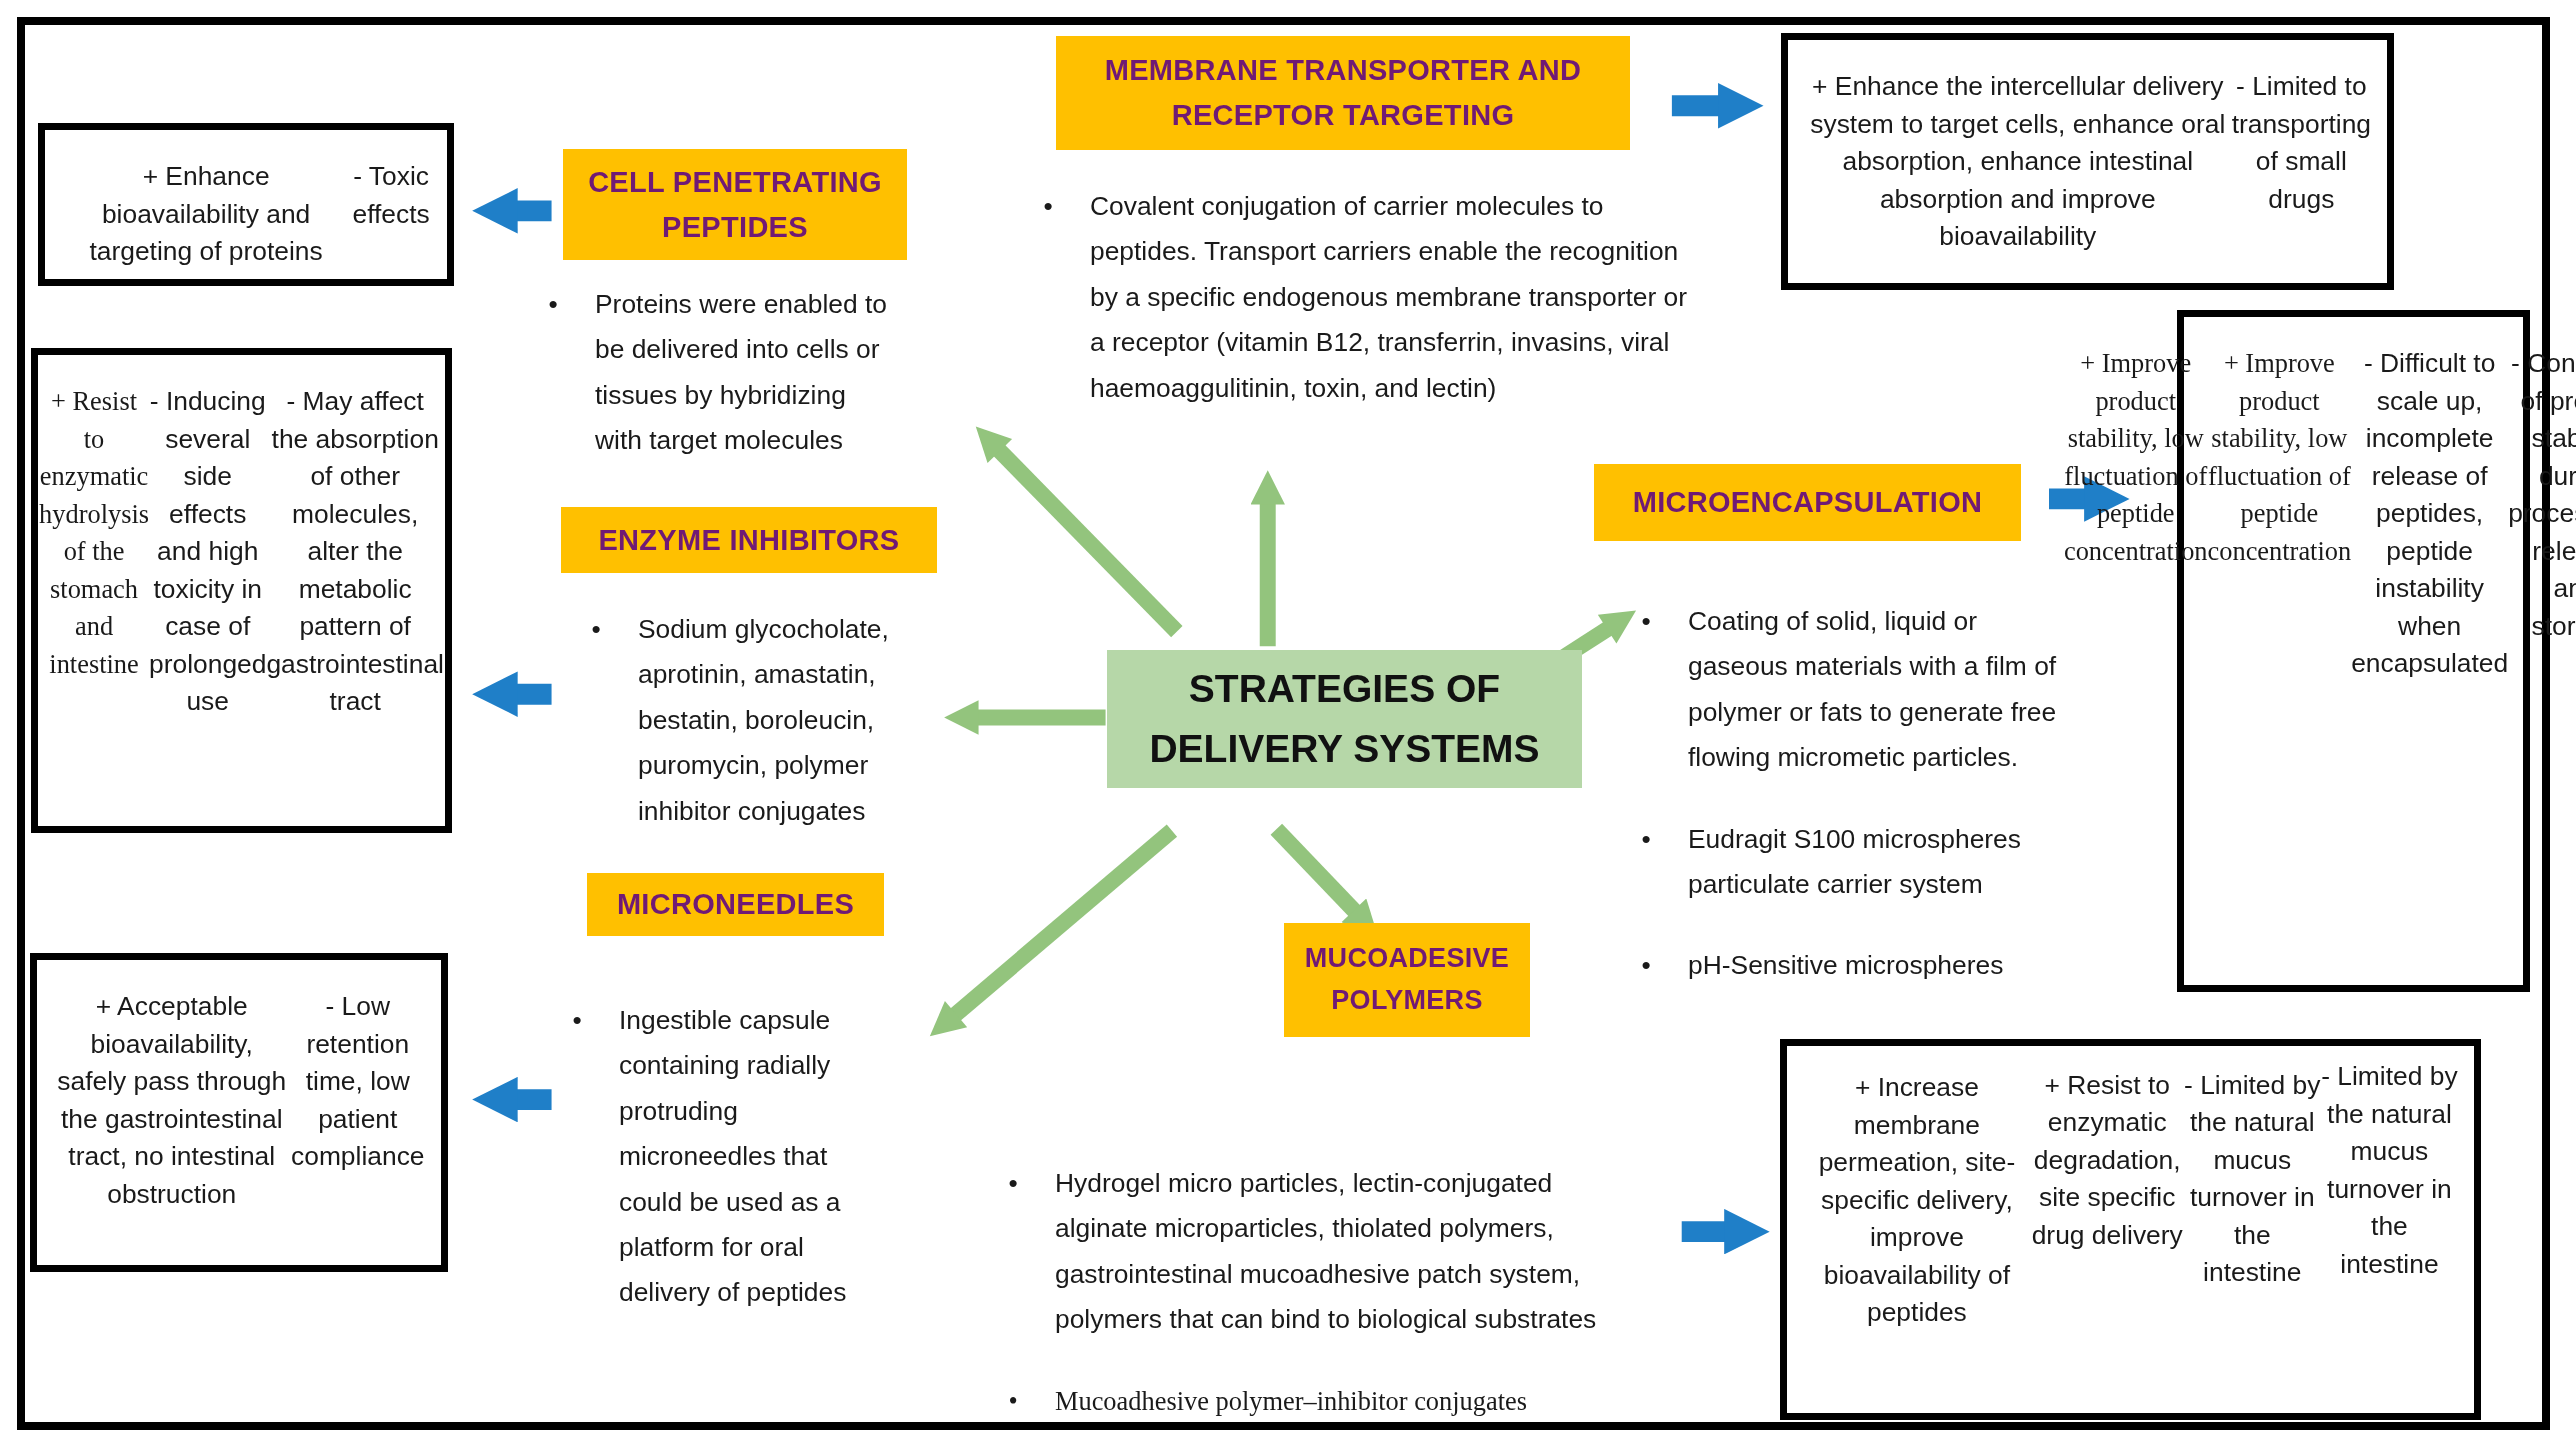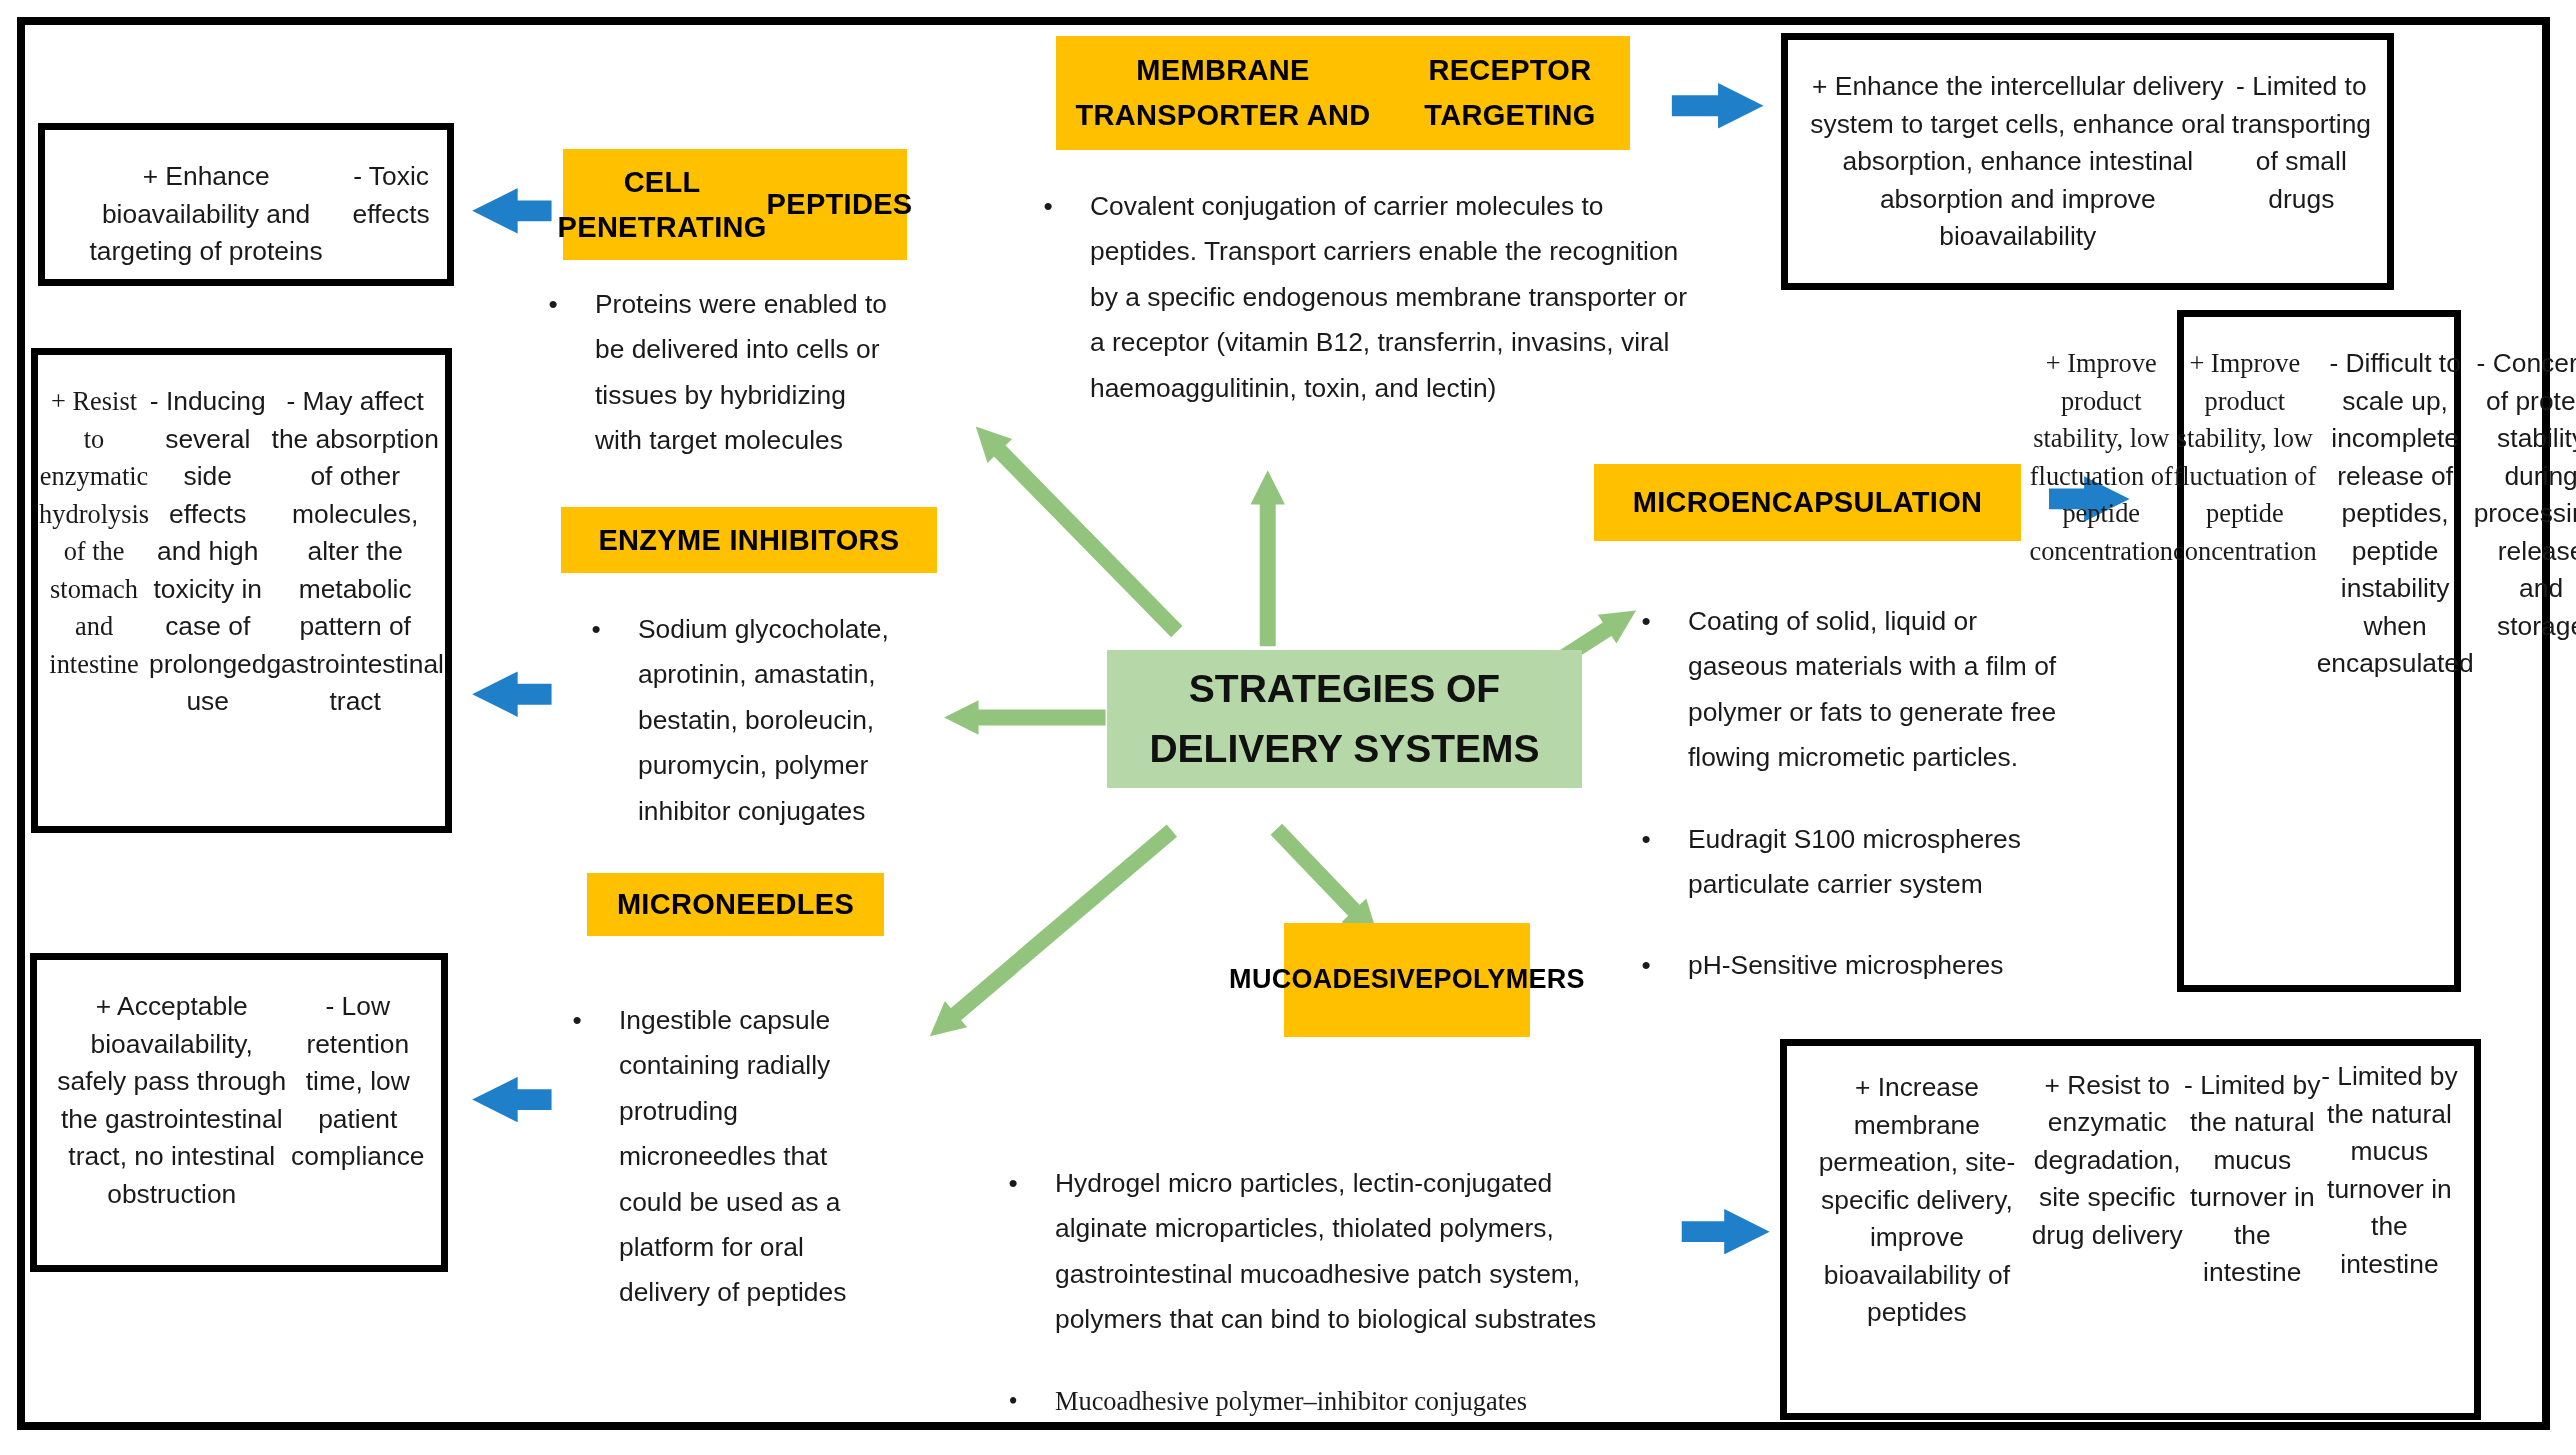--- a/index.html
+++ b/index.html
@@ -3,22 +3,22 @@
 <meta charset="utf-8">
 <style>
   html,body{margin:0;padding:0;background:#ffffff;}
   #canvas{
     position:relative;width:2576px;height:1456px;background:#ffffff;
     font-family:"Liberation Sans",sans-serif;color:#1a1a1a;overflow:hidden;
   }
   #frame{position:absolute;left:17px;top:17px;width:2533px;height:1413px;border:8.6px solid #000;box-sizing:border-box;}
   .abs{position:absolute;box-sizing:border-box;}
   .orange{
-    background:#FFC000;color:#000000;font-weight:bold;text-align:center;
-    display:flex;align-items:center;justify-content:center;
+    background:#FFC000;color:#701a75;font-weight:bold;text-align:center;
+    display:flex;align-items:center;justify-content:center;flex-direction:column;
     font-size:29px;line-height:1.55;letter-spacing:0.3px;
   }
   .greenbox{
     background:#b6d7a8;color:#111;font-weight:bold;text-align:center;
     display:flex;align-items:center;justify-content:center;flex-direction:column;
     font-size:39px;line-height:1.55;
   }
   .outcome{
     background:#fff;border:7.4px solid #000;text-align:center;
     display:flex;flex-direction:row;justify-content:center;
@@ -115,21 +115,21 @@
   </div>
 
   <div class="abs orange" style="left:1594px;top:464px;width:427px;height:77px;">
     <div>MICROENCAPSULATION</div>
   </div>
   <div class="abs bullets" style="left:1634px;top:599px;width:442px;">
     <div class="bullet">Coating of solid, liquid or gaseous materials with a film of polymer or fats to generate free flowing micrometic particles.</div>
     <div class="bullet">Eudragit S100 microspheres particulate carrier system</div>
     <div class="bullet">pH-Sensitive microspheres</div>
   </div>
-  <div class="abs outcome" style="left:2177px;top:310px;width:284px;height:682px;padding-left:16px;">
+  <div class="abs outcome" style="left:2177px;top:310px;width:353px;height:682px;padding-left:16px;">
     <div class="pc serif">+ Improve product stability, low fluctuation of peptide concentration</div>
     <div class="pc serif">+ Improve product stability, low fluctuation of peptide concentration</div>
     <div class="pc">- Difficult to scale up, incomplete release of peptides, peptide instability when encapsulated</div>
     <div class="pc">- Concerns of protein stability during processing, release and storage</div>
   </div>
 
   <div class="abs orange" style="left:1284px;top:923px;width:246px;height:114px;font-size:27px;">
     <div>MUCOADESIVE</div>
     <div>POLYMERS</div>
   </div>

